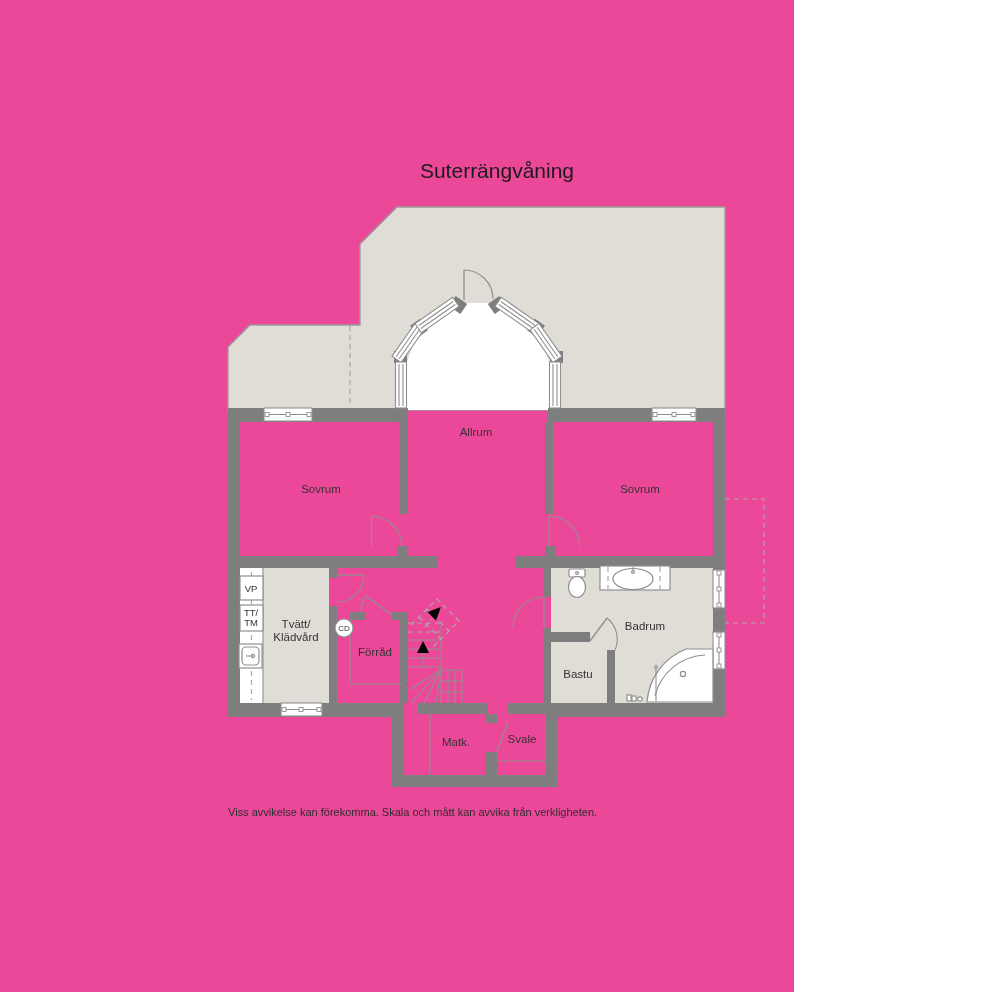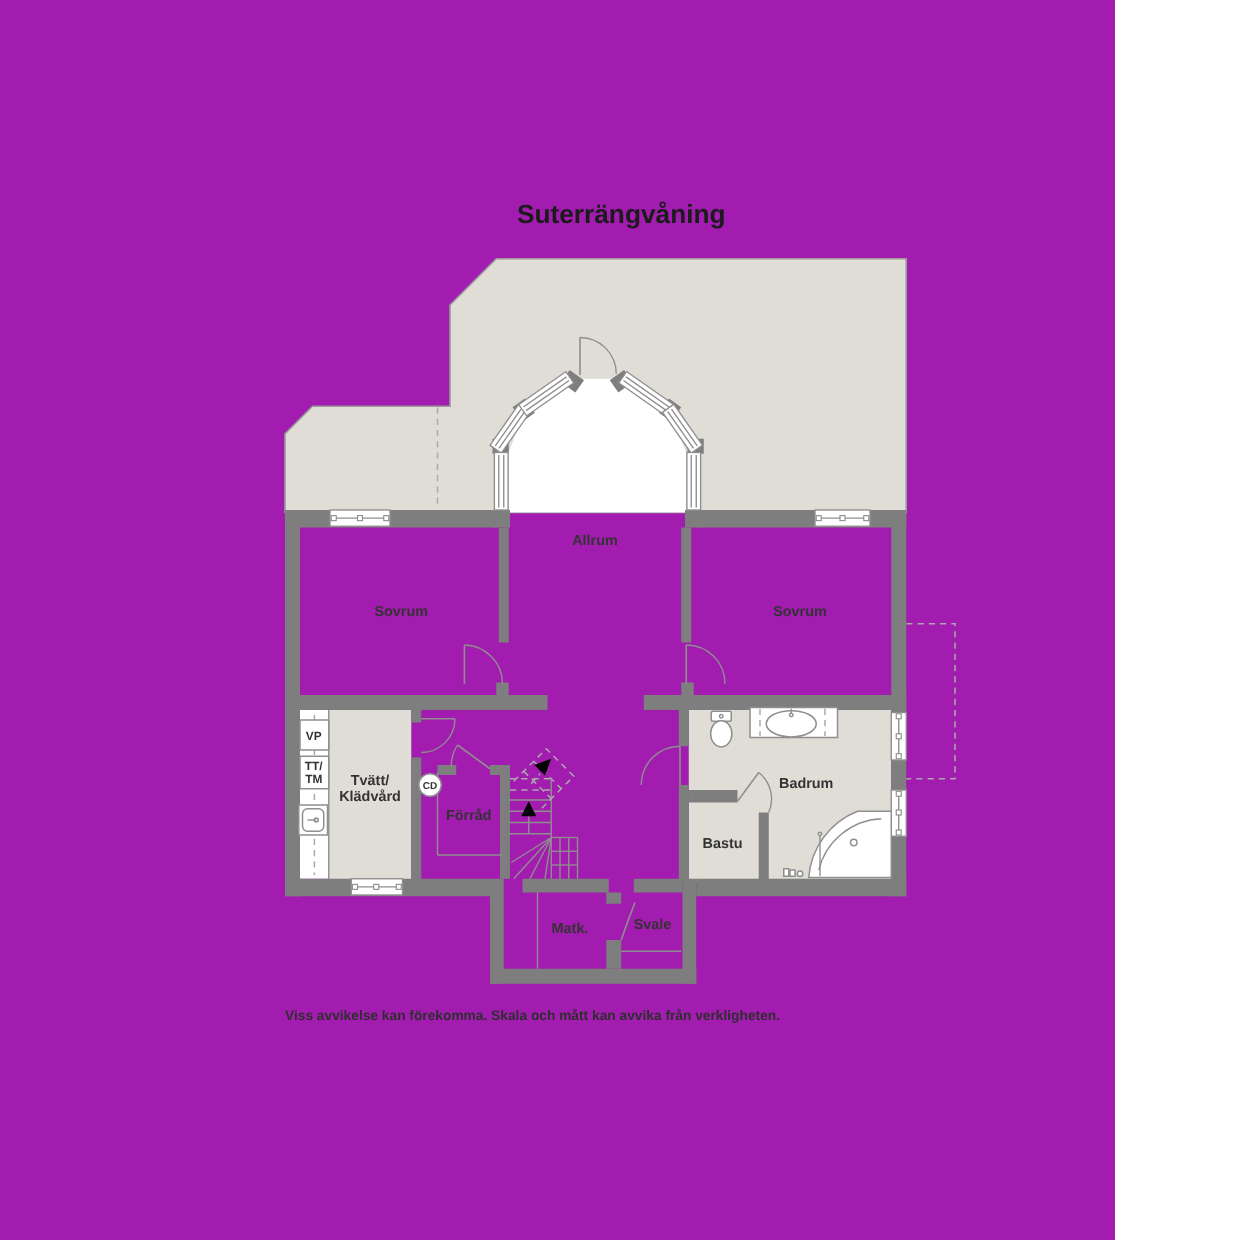--- a/index.html
+++ b/index.html
@@ -1,16 +1,16 @@
 <!DOCTYPE html>
 <html style="--wall: #7e7e7e; --area: #e0ddd7; --outline: #9a9a9a; --line: #8f8f8f; --dash: #aaaaaa; --text: #333333;"><head>
 <meta charset="utf-8">
 <style>
   html,body{margin:0;padding:0;background:#fff;}
-  .page{width:892px;height:992px;position:relative;background:#a21caf;font-family:"Liberation Sans",sans-serif;font-weight:bold;}
+  .page{width:794px;height:992px;position:relative;background:#ec4899;font-family:"Liberation Sans",sans-serif;}
   svg{position:absolute;left:0;top:0;}
   .wall{fill:var(--wall);stroke:none;}
   .area{fill:var(--area);stroke:var(--outline);stroke-width:1.3;}
   .areaflat{fill:var(--area);stroke:none;}
   .thin{stroke:var(--line);stroke-width:1.1;fill:none;}
   .thin2{stroke:var(--line);stroke-width:1.3;fill:none;}
   .dash{stroke:var(--dash);stroke-width:1.2;fill:none;stroke-dasharray:5 4;}
   .white{fill:#fff;stroke:none;}
   .win{fill:#fff;stroke:var(--line);stroke-width:1.1;}
   .tick{fill:#fff;stroke:var(--line);stroke-width:0.9;}

